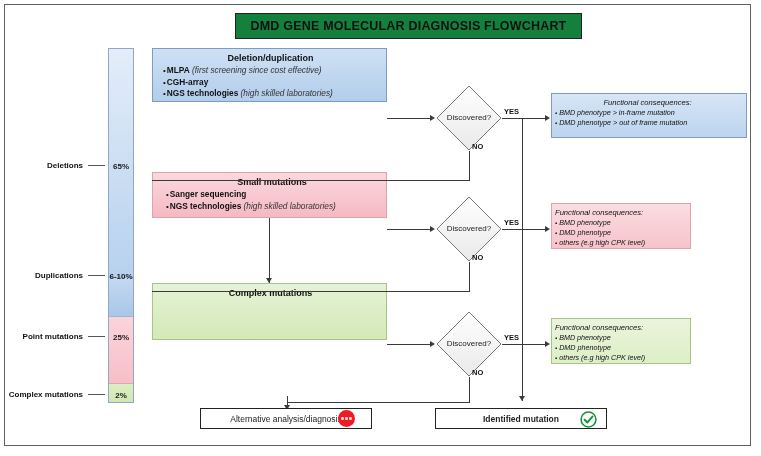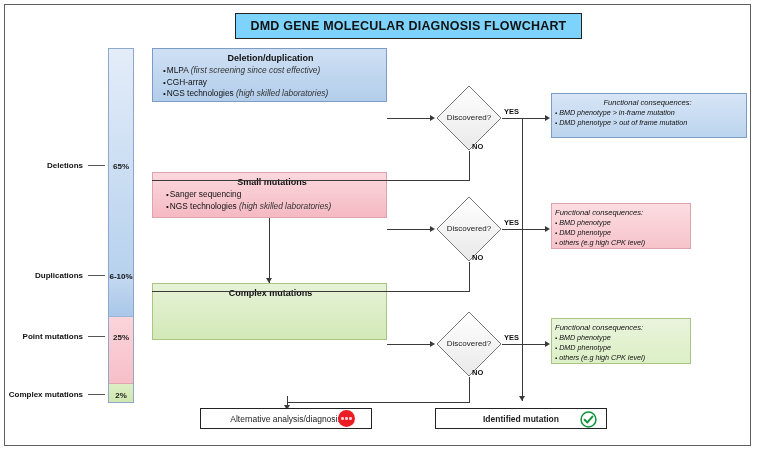--- a/index.html
+++ b/index.html
@@ -19,21 +19,21 @@
     border:1px solid #606060;
     background:#ffffff;
     box-sizing:border-box;
   }
 
   
   #title-box{
     position:absolute;left:235px;top:13px;
     width:347px;height:26px;
     border:1px solid #222;
-    background:#7dd3fc;
+    background:#15803d;
     display:flex;align-items:center;justify-content:center;
     box-sizing:border-box;
   }
   #title-box .t{
     font-size:12.5px;font-weight:bold;letter-spacing:.2px;color:#111;
   }
 
   
   #bar{
     position:absolute;left:108px;top:48px;
@@ -89,21 +89,21 @@
   }
   .mbox .hd{
     text-align:center;font-size:9px;font-weight:bold;color:#111;
     margin-bottom:2px;
   }
   .mbox ul{margin:0;padding:0;list-style:none;}
   .mbox li{
     font-size:8.3px;color:#111;line-height:11.5px;white-space:nowrap;
   }
   .mbox li:before{content:"\2022";margin-right:1px;font-size:8px;}
-  .mbox li b{font-weight:normal;}
+  .mbox li b{font-weight:bold;}
   .mbox li i{font-style:italic;font-weight:normal;color:#333;}
 
   .mbox-blue{
     background:linear-gradient(to bottom,#cfe0f4 0%,#b2cdeb 100%);
     border-color:#7d9cc4;
   }
   .mbox-pink{
     background:linear-gradient(to bottom,#fbd8dd 0%,#f5b9c3 100%);
     border-color:#dda4ad;
   }

